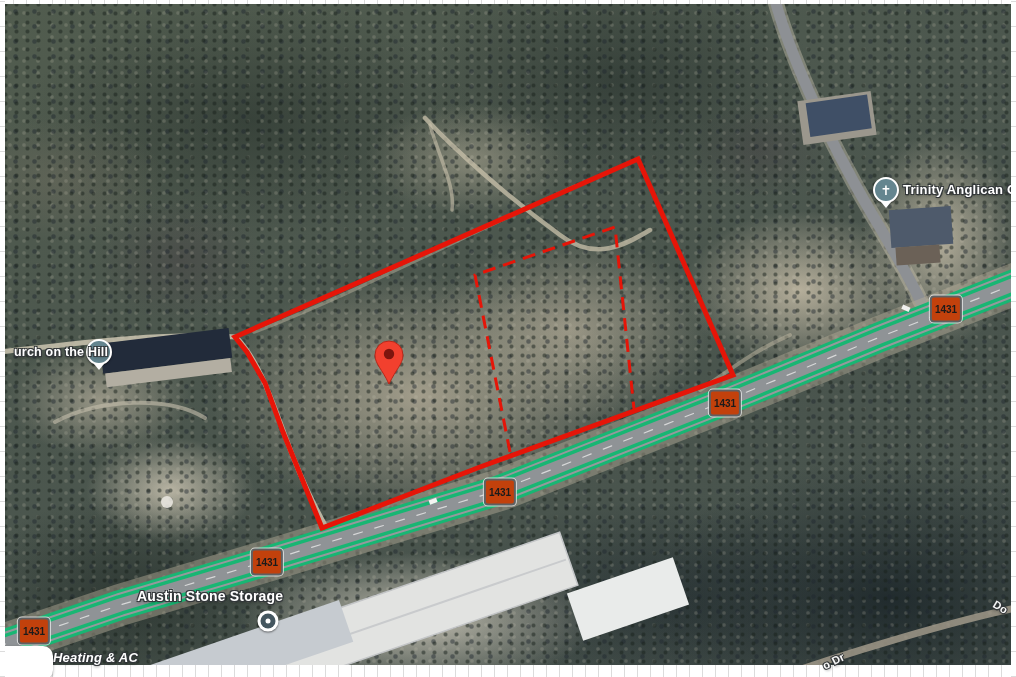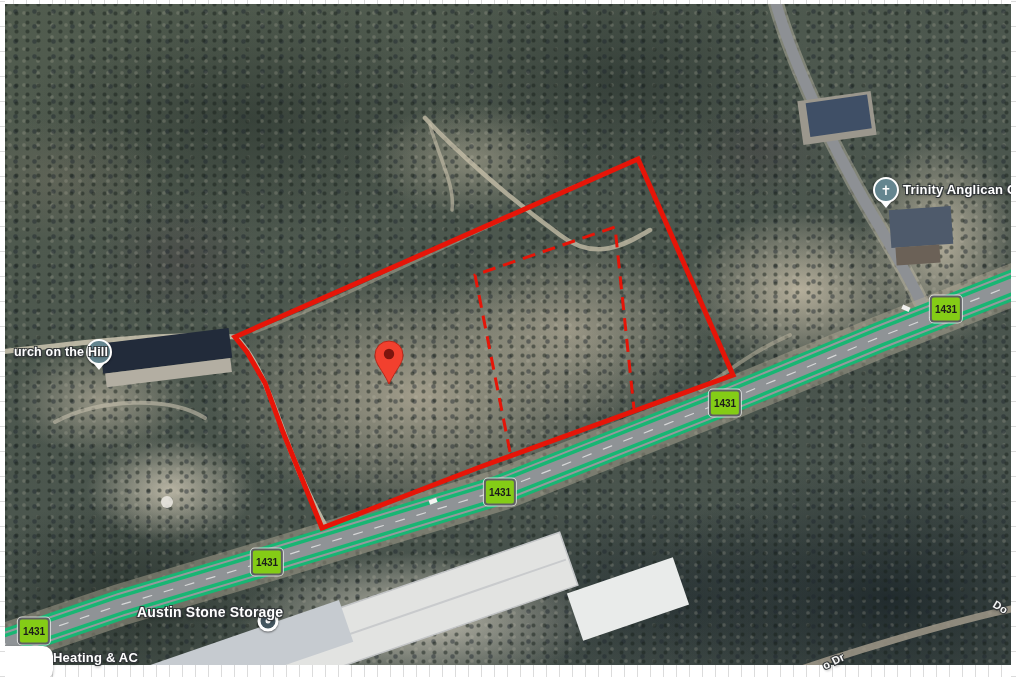--- a/index.html
+++ b/index.html
@@ -50,21 +50,21 @@
   .maplabel{
     position:absolute;z-index:6;color:#fff;font-weight:600;letter-spacing:.2px;
     text-shadow:-1px -1px 0 #33373a,1px -1px 0 #33373a,-1px 1px 0 #33373a,1px 1px 0 #33373a,0 2px 3px rgba(0,0,0,.45);
     white-space:nowrap;font-size:13px;
   }
   .street{font-size:11px;font-weight:600;opacity:.95;}
 
   
   .shield{
     position:absolute;z-index:6;transform:translate(-50%,-50%);
-    background:#84cc16;border:2px solid #5f6062;border-radius:4px;
+    background:#c2410c;border:2px solid #5f6062;border-radius:4px;
     font-size:10px;font-weight:bold;color:#1b1b1b;line-height:11px;padding:6px 3px;
     box-shadow:0 0 0 1px rgba(255,255,255,.7);
   }
 
   
   .poi-church{
     position:absolute;z-index:6;transform:translate(-50%,-50%);
     width:22px;height:22px;border-radius:50%;background:#64858f;border:2.5px solid #fff;
     display:flex;align-items:center;justify-content:center;color:#fff;font-size:13px;line-height:1;
     box-shadow:0 1px 2px rgba(0,0,0,.5);
@@ -160,22 +160,22 @@
     <span>✝</span>
   </div>
   <div class="poi-dot" style="left:268px;top:621px;">
     <span class="inner">
         <span class="dot"></span>
       </span>
   </div>
 
   <span class="maplabel" style="left:903px;top:182px;">Trinity Anglican Chur</span>
   <span class="maplabel" style="left:14px;top:345px;font-size:12.5px;">urch on the Hill</span>
-  <span class="maplabel" style="left:137px;top:604px;font-size:14px;">Austin Stone Storage</span>
-  <span class="maplabel" style="left:53px;top:650px;">Heating &amp; AC</span>
+  <span class="maplabel" style="left:137px;top:588px;font-size:14px;">Austin Stone Storage</span>
+  <span class="maplabel" style="left:53px;top:650px;font-style:italic;">Heating &amp; AC</span>
 
   <span class="maplabel street" style="left:822px;top:655px;transform:rotate(-27deg);">o Dr</span>
   <span class="maplabel street" style="left:993px;top:601px;transform:rotate(31deg);">Do</span>
 
   <span class="shield" style="left:34px;top:631px;">1431</span>
   <span class="shield" style="left:267px;top:562px;">1431</span>
   <span class="shield" style="left:500px;top:492px;">1431</span>
   <span class="shield" style="left:725px;top:403px;">1431</span>
   <span class="shield" style="left:946px;top:309px;">1431</span>
 

